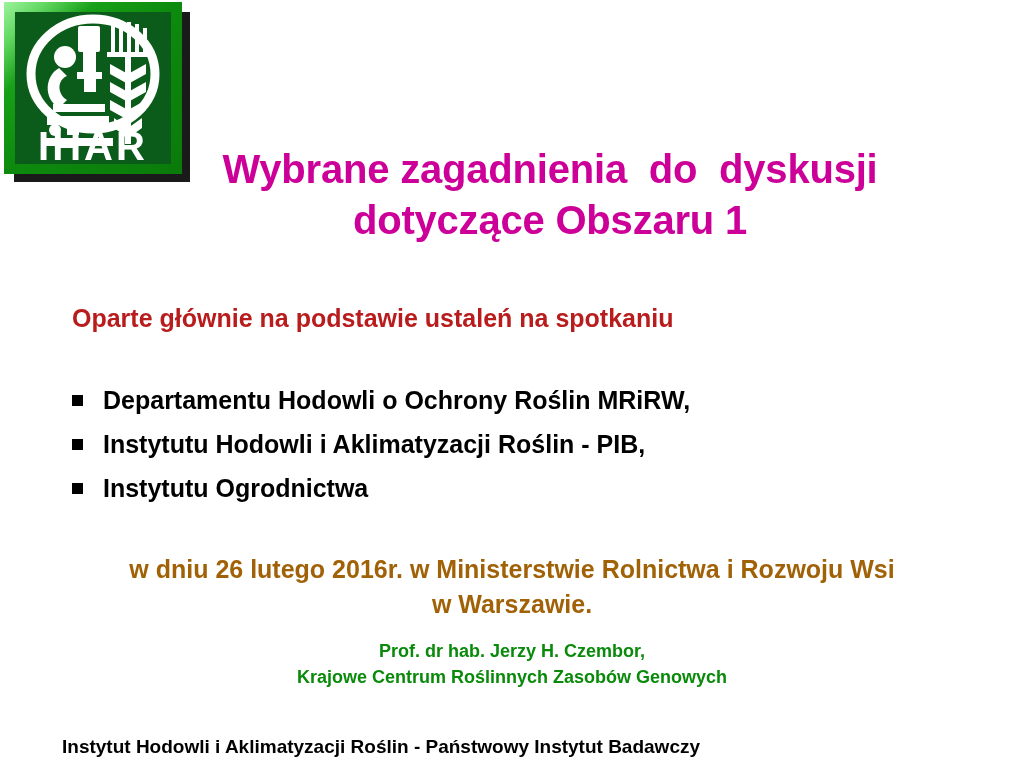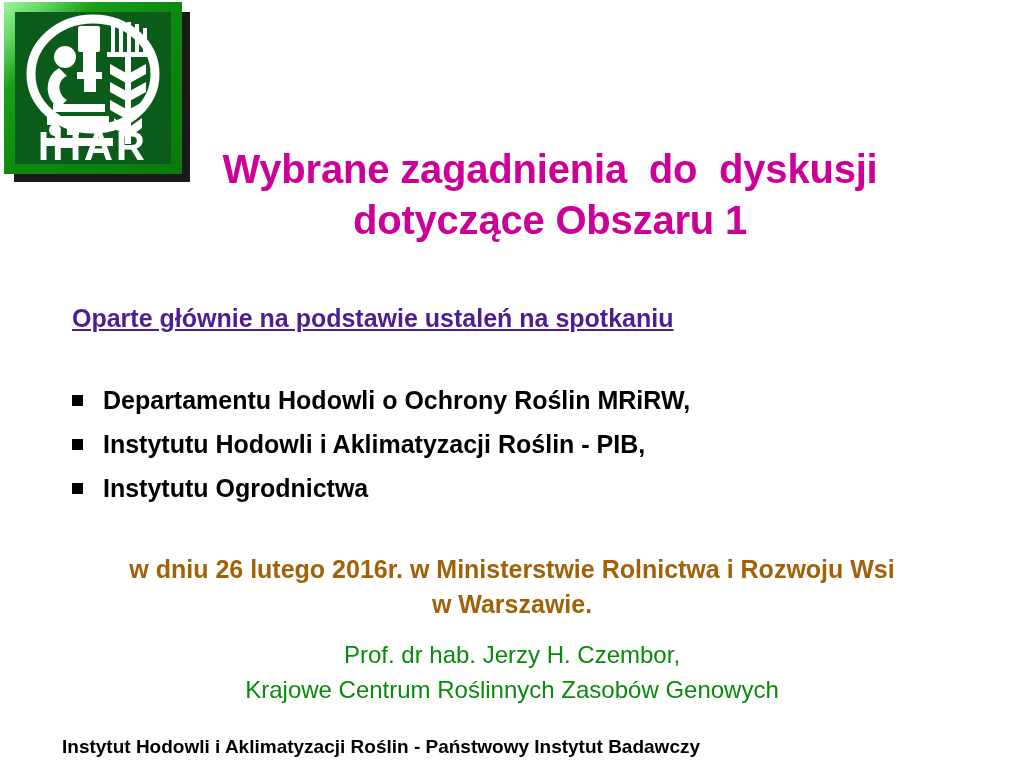--- a/index.html
+++ b/index.html
@@ -82,24 +82,23 @@
     white-space: pre;
   }
 
   
   .lead {
     position: absolute;
     left: 72px;
     top: 303px;
     font-size: 25px;
     font-weight: bold;
-    color: #4c1d95;
+    color: #b91c1c;
     line-height: 1.2;
     white-space: pre;
-    text-decoration: underline;
   }
 
   .bullets {
     position: absolute;
     left: 72px;
     top: 384px;
     width: 880px;
   }
   .bullet-row {
     display: flex;
@@ -139,22 +138,22 @@
   }
 
   .presenter-block {
     position: absolute;
     left: 112px;
     top: 638px;
     width: 800px;
     text-align: center;
   }
   .presenter-line {
-    font-size: 24px;
-    font-weight: normal;
+    font-size: 18px;
+    font-weight: bold;
     color: #0A8A0A;
     line-height: 1.45;
     white-space: pre;
   }
 
   .footer-block {
     position: absolute;
     left: 62px;
     top: 736px;
     width: 900px;

